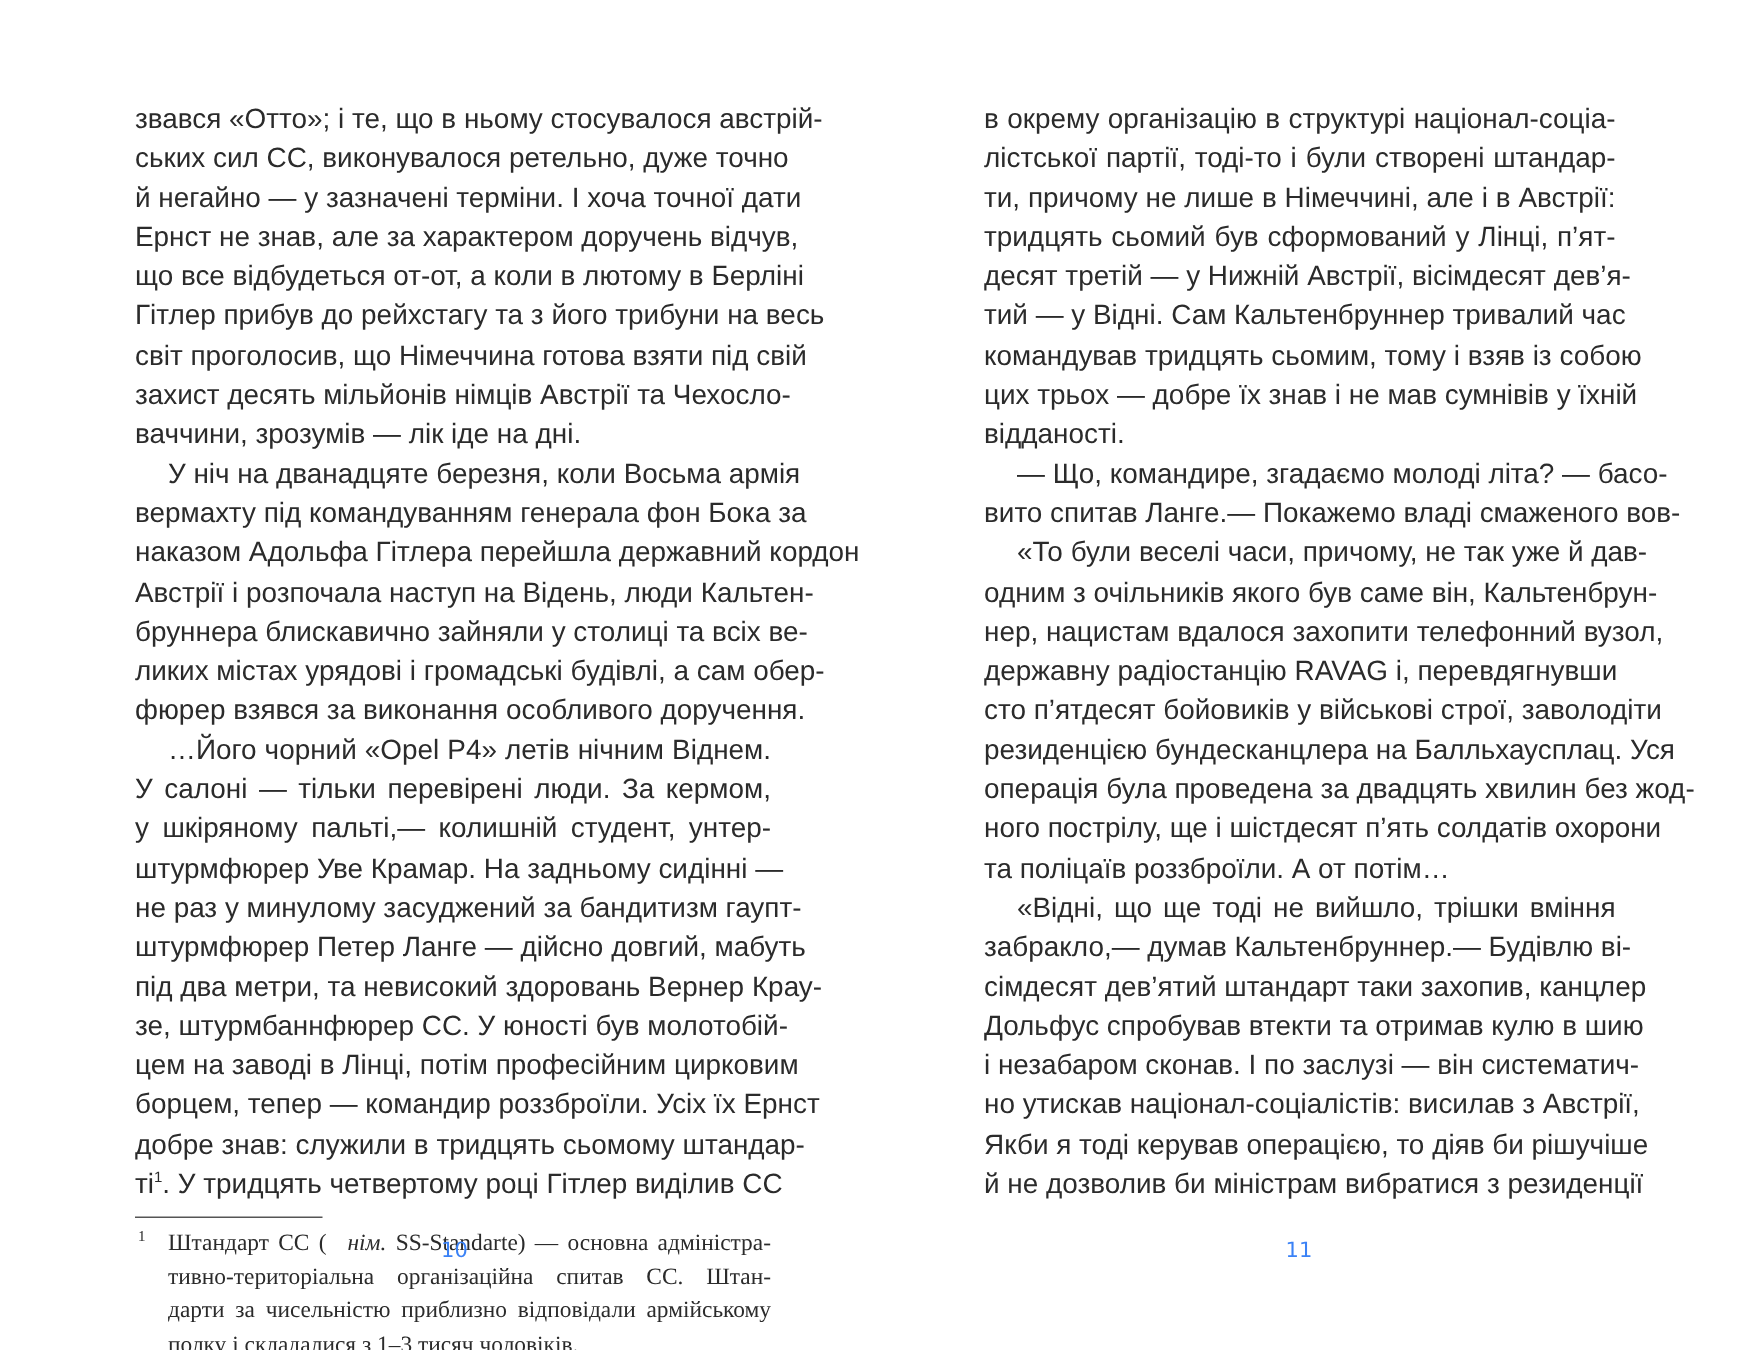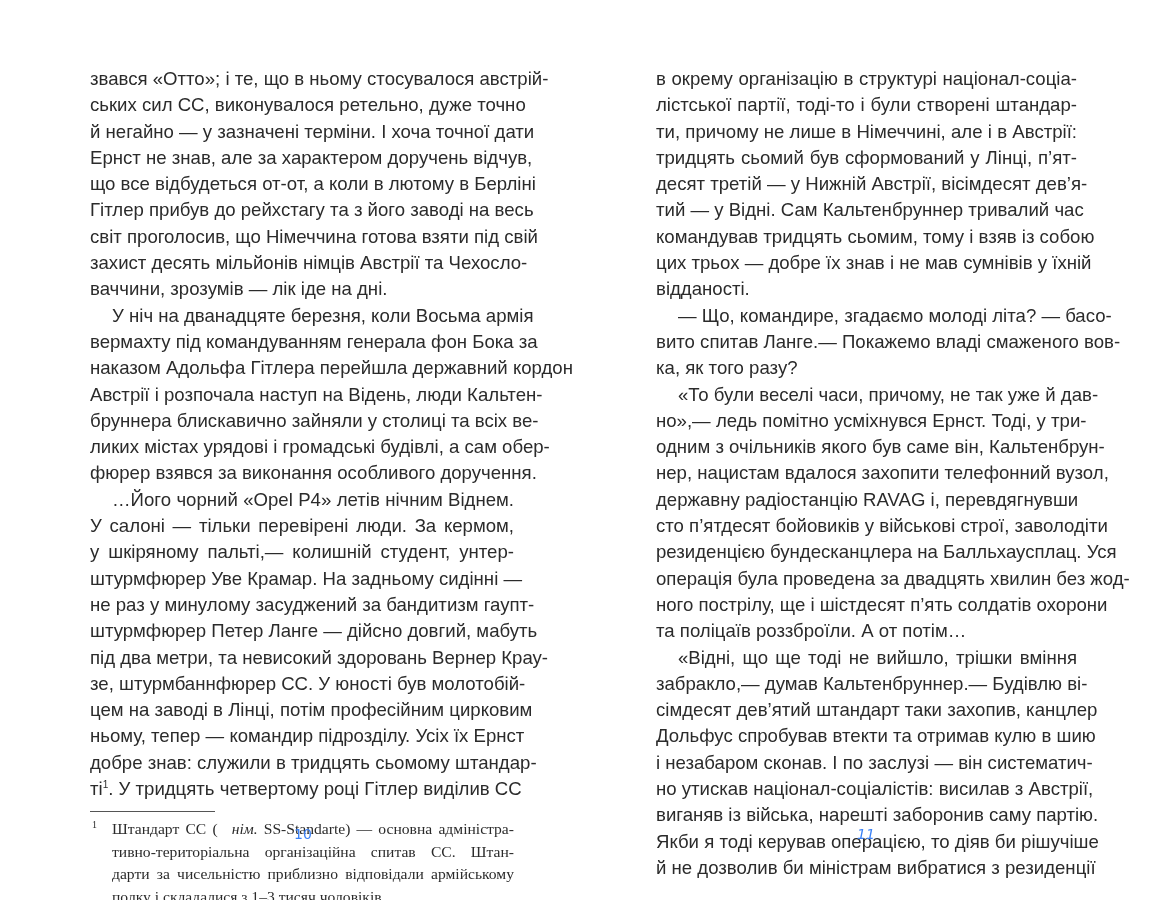--- a/index.html
+++ b/index.html
@@ -15,54 +15,54 @@
   .line.indent { padding-left: 22px; }
   .footnote-rule { width: 125px; height: 0; border-top: 1px solid #555; margin: 9px 0 6px 0; }
   .fn-line { font-family: "Liberation Serif", "DejaVu Serif", serif; font-size: 15.6px;
              line-height: 22.5px; height: 22.5px; white-space: nowrap;
              text-align: justify; text-align-last: justify; padding-left: 22px; position: relative; }
   .fn-line.last { text-align-last: left; }
   .fn-mark { position: absolute; left: 2px; top: -4px; font-size: 10px; }
   .page-num { position: absolute; top: 826px; font-family: "DejaVu Sans", "Liberation Sans", sans-serif;
               font-size: 14px; color: #3b82f6; width: 40px; text-align: center; }
   .pn-left { left: 283px; }
-  .pn-right { left: 846px; font-style: italic; }
+  .pn-right { left: 846px; }
   sup { font-size: 10px; line-height: 0; }
   i { font-style: italic; margin-left: 14px; }
 </style>
 </head>
 <body>
 
 <div class="page page-left">
   <div class="line">звався «Отто»; і те, що в ньому стосувалося австрій-</div>
   <div class="line">ських сил СС, виконувалося ретельно, дуже точно</div>
   <div class="line">й негайно — у зазначені терміни. І хоча точної дати</div>
   <div class="line">Ернст не знав, але за характером доручень відчув,</div>
   <div class="line">що все відбудеться от-от, а коли в лютому в Берліні</div>
-  <div class="line">Гітлер прибув до рейхстагу та з його заводі на весь</div>
+  <div class="line">Гітлер прибув до рейхстагу та з його трибуни на весь</div>
   <div class="line">світ проголосив, що Німеччина готова взяти під свій</div>
   <div class="line">захист десять мільйонів німців Австрії та Чехосло-</div>
   <div class="line last">ваччини, зрозумів — лік іде на дні.</div>
   <div class="line indent">У ніч на дванадцяте березня, коли Восьма армія</div>
   <div class="line">вермахту під командуванням генерала фон Бока за</div>
   <div class="line">наказом Адольфа Гітлера перейшла державний кордон</div>
   <div class="line">Австрії і розпочала наступ на Відень, люди Кальтен-</div>
   <div class="line">бруннера блискавично зайняли у столиці та всіх ве-</div>
   <div class="line">ликих містах урядові і громадські будівлі, а сам обер-</div>
   <div class="line last">фюрер взявся за виконання особливого доручення.</div>
   <div class="line indent">…Його чорний «Opel P4» летів нічним Віднем.</div>
   <div class="line">У салоні — тільки перевірені люди. За кермом,</div>
   <div class="line">у шкіряному пальті,— колишній студент, унтер-</div>
   <div class="line">штурмфюрер Уве Крамар. На задньому сидінні —</div>
   <div class="line">не раз у минулому засуджений за бандитизм гаупт-</div>
   <div class="line">штурмфюрер Петер Ланге — дійсно довгий, мабуть</div>
   <div class="line">під два метри, та невисокий здоровань Вернер Крау-</div>
   <div class="line">зе, штурмбаннфюрер СС. У юності був молотобій-</div>
   <div class="line">цем на заводі в Лінці, потім професійним цирковим</div>
-  <div class="line">ньому, тепер — командир підрозділу. Усіх їх Ернст</div>
+  <div class="line">борцем, тепер — командир роззброїли. Усіх їх Ернст</div>
   <div class="line">добре знав: служили в тридцять сьомому штандар-</div>
   <div class="line"><span>ті</span><sup>1</sup><span>. У тридцять четвертому році Гітлер виділив СС</span></div>
 
   <div class="footnote-rule"></div>
 
   <div class="fn-line"><span class="fn-mark">1</span><span>Штандарт СС (</span><i>нім.</i><span> SS-Standarte) — основна адміністра-</span></div>
   <div class="fn-line">тивно-територіальна організаційна спитав СС. Штан-</div>
   <div class="fn-line">дарти за чисельністю приблизно відповідали армійському</div>
   <div class="fn-line last">полку і складалися з 1–3 тисяч чоловіків.</div>
 </div>
@@ -74,35 +74,32 @@
   <div class="line">лістської партії, тоді-то і були створені штандар-</div>
   <div class="line">ти, причому не лише в Німеччині, але і в Австрії:</div>
   <div class="line">тридцять сьомий був сформований у Лінці, п’ят-</div>
   <div class="line">десят третій — у Нижній Австрії, вісімдесят дев’я-</div>
   <div class="line">тий — у Відні. Сам Кальтенбруннер тривалий час</div>
   <div class="line">командував тридцять сьомим, тому і взяв із собою</div>
   <div class="line">цих трьох — добре їх знав і не мав сумнівів у їхній</div>
   <div class="line last">відданості.</div>
   <div class="line indent">— Що, командире, згадаємо молоді літа? — басо-</div>
   <div class="line">вито спитав Ланге.— Покажемо владі смаженого вов-</div>
-  <div class="line last">ка, як того разу?</div>
   <div class="line indent">«То були веселі часи, причому, не так уже й дав-</div>
-  <div class="line">но»,— ледь помітно усміхнувся Ернст. Тоді, у три-</div>
   <div class="line">одним з очільників якого був саме він, Кальтенбрун-</div>
   <div class="line">нер, нацистам вдалося захопити телефонний вузол,</div>
   <div class="line">державну радіостанцію RAVAG і, перевдягнувши</div>
   <div class="line">сто п’ятдесят бойовиків у військові строї, заволодіти</div>
   <div class="line">резиденцією бундесканцлера на Балльхаусплац. Уся</div>
   <div class="line">операція була проведена за двадцять хвилин без жод-</div>
   <div class="line">ного пострілу, ще і шістдесят п’ять солдатів охорони</div>
   <div class="line last">та поліцаїв роззброїли. А от потім…</div>
   <div class="line indent">«Відні, що ще тоді не вийшло, трішки вміння</div>
   <div class="line">забракло,— думав Кальтенбруннер.— Будівлю ві-</div>
   <div class="line">сімдесят дев’ятий штандарт таки захопив, канцлер</div>
   <div class="line">Дольфус спробував втекти та отримав кулю в шию</div>
   <div class="line">і незабаром сконав. І по заслузі — він систематич-</div>
   <div class="line">но утискав націонал-соціалістів: висилав з Австрії,</div>
-  <div class="line">виганяв із війська, нарешті заборонив саму партію.</div>
   <div class="line">Якби я тоді керував операцією, то діяв би рішучіше</div>
   <div class="line">й не дозволив би міністрам вибратися з резиденції</div>
 </div>
 
 <div class="page-num pn-right">11</div>
 
 </body></html>

